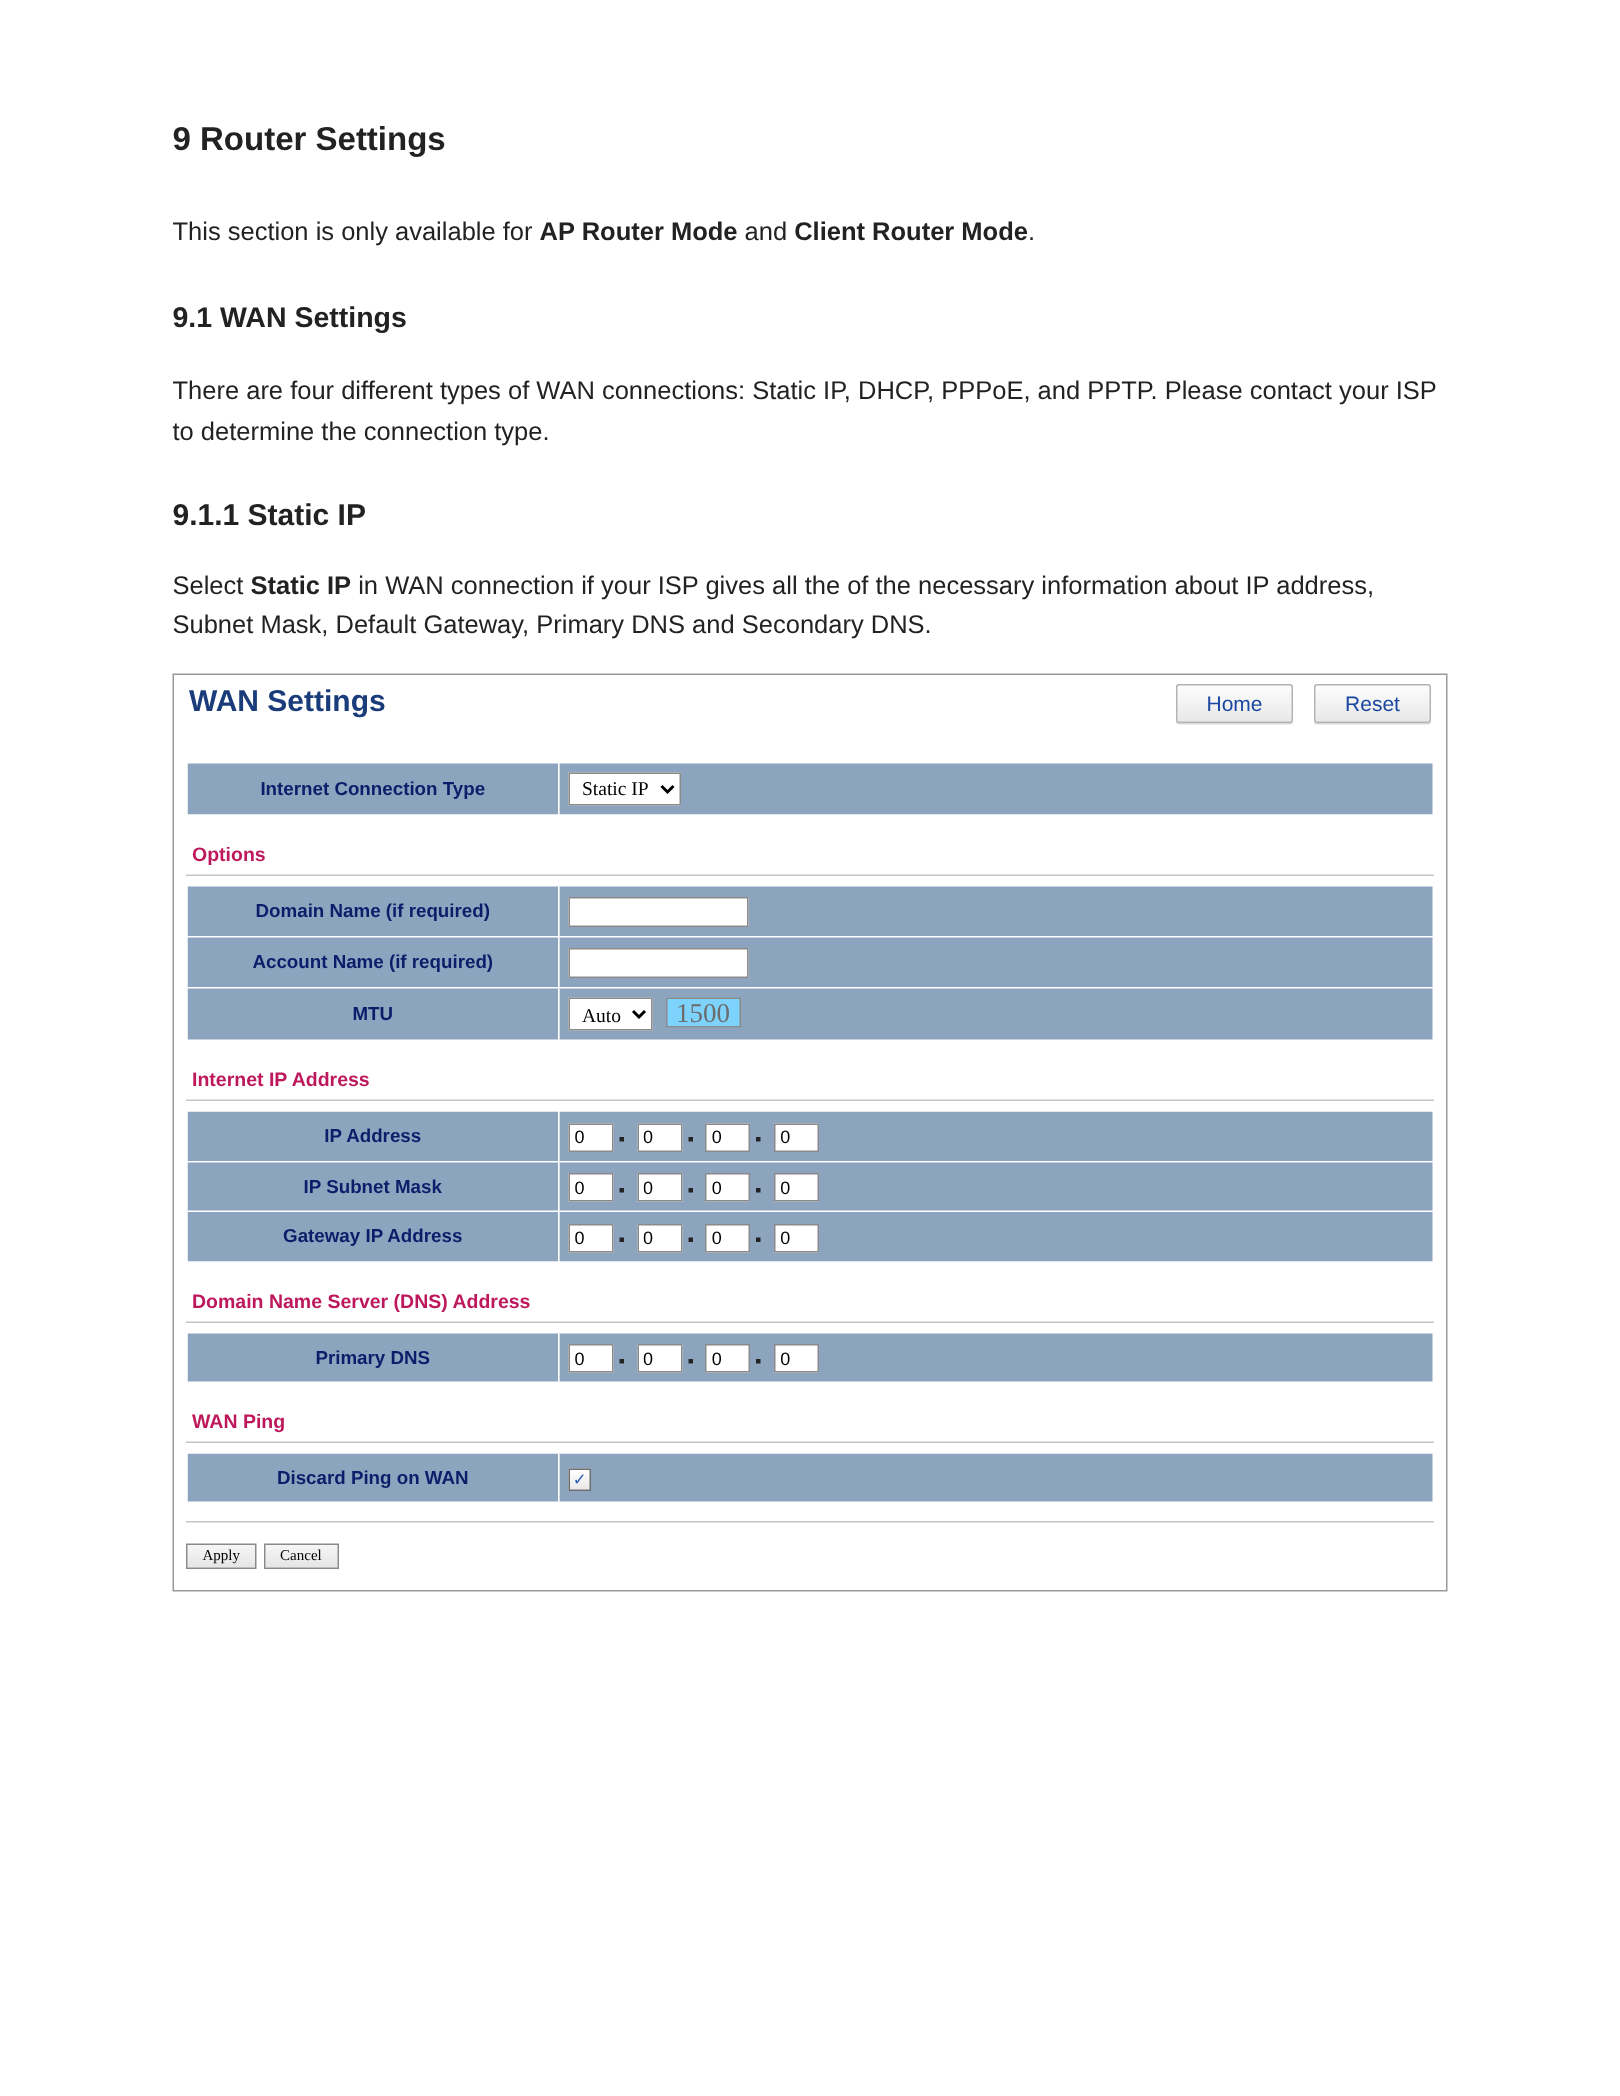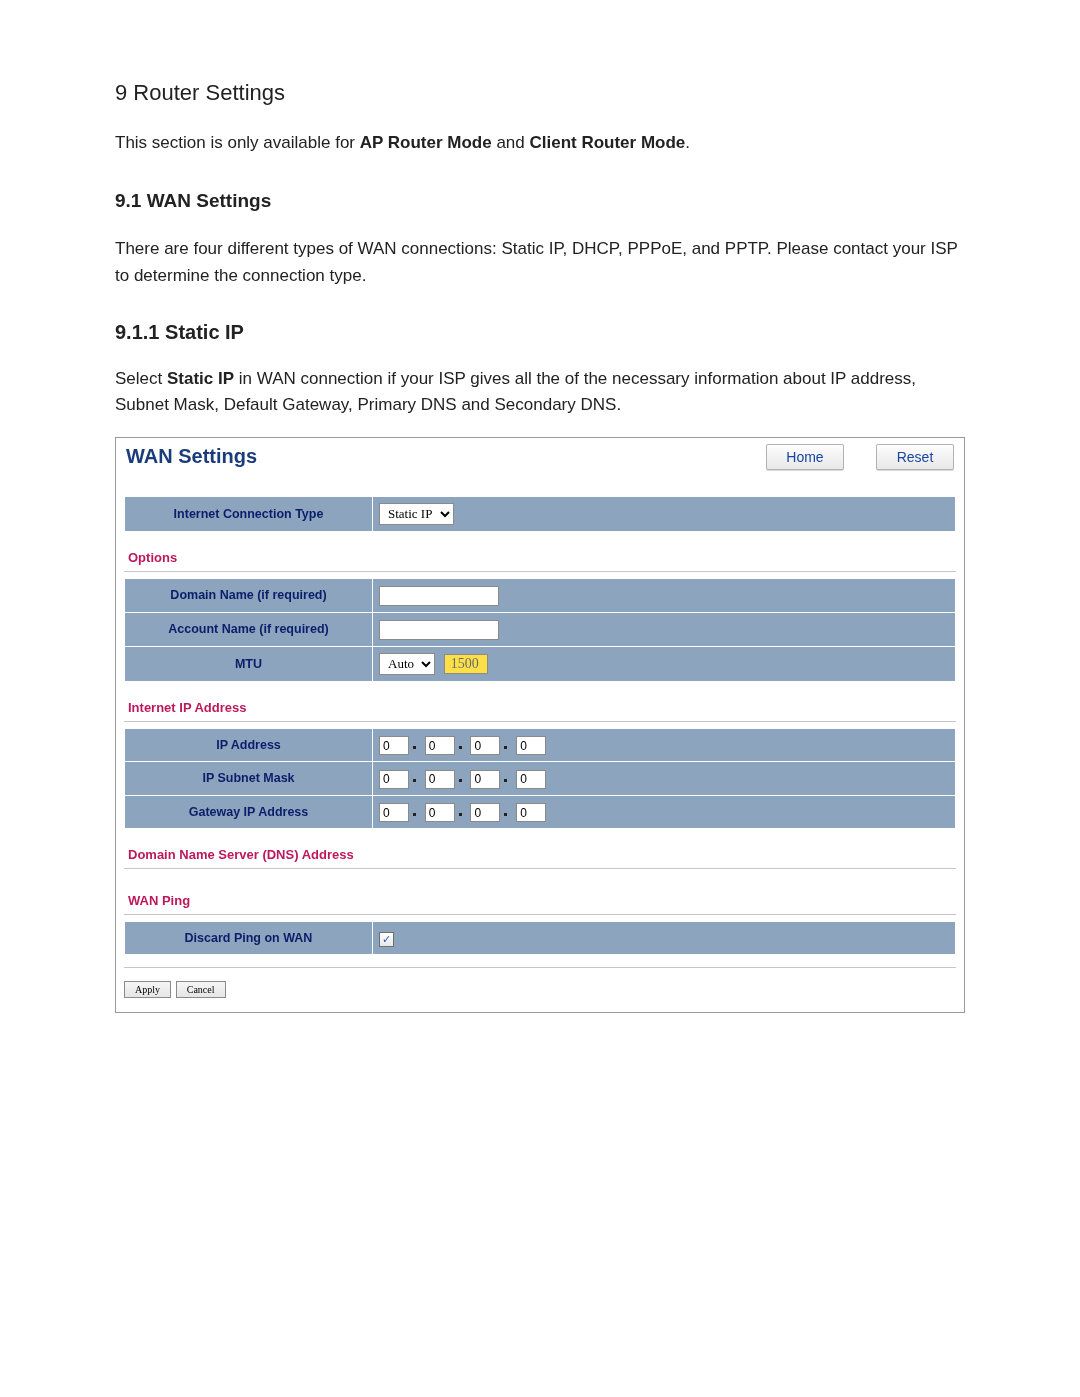--- a/index.html
+++ b/index.html
@@ -6,21 +6,21 @@
   body {
     margin: 0;
     padding: 80px 115px;
     font-family: "Segoe UI", Tahoma, Arial, sans-serif;
     font-size: 17px;
     color: #222;
     background: #fff;
     width: 1080px;
   }
   h1, h2, h3 { margin: 0; color: #222; }
-  h1 { font-size: 22px; font-weight: 400; margin-bottom: 24px; }
+  h1 { font-size: 22px; font-weight: 700; margin-bottom: 36px; }
   h2 { font-size: 19px; font-weight: 700; margin: 34px 0 24px; }
   h3 { font-size: 20px; font-weight: 700; margin: 32px 0 22px; }
   p { margin: 0 0 18px; line-height: 1.55; }
 
   .panel { border: 1px solid #999; }
   .panel-header {
     display: flex; align-items: center; justify-content: space-between;
     padding: 6px 10px 8px;
   }
   .panel-title {
@@ -33,21 +33,21 @@
     text-align: center;
     font-size: 14px;
     color: #1846a0;
     padding: 4px 14px;
     background: linear-gradient(#fdfdfd, #e8e8e8);
     border: 1px solid #b2b2b2;
     border-radius: 2px;
     box-shadow: 0 1px 0 rgba(0,0,0,.15);
     cursor: pointer;
   }
-  .hdr-btns { display: flex; gap: 32px; }
+  .hdr-btns { display: flex; gap: 14px; }
 
   .panel-body { padding: 12px 8px 14px; }
   .section-title {
     font-family: Arial, sans-serif;
     font-size: 13px; font-weight: 700; color: #be185d;
     padding: 18px 4px 6px;
     border-bottom: 1px solid #c6c6c6;
   }
   .tbl { width: 100%; border-collapse: collapse; margin-top: 6px; }
   .tbl td {
@@ -67,24 +67,24 @@
     background: #fff;
     border: 1px solid #8a8a8a;
     height: 20px;
     padding: 1px 4px;
   }
   .ctrl-select { height: 22px; }
   .ctrl-input.wide { width: 120px; }
   .mtu-val {
     display: inline-block;
     border: 1px solid #8a8a8a;
-    background: #fde047;
+    background: #7dd3fc;
     color: #6b6b6b;
     font-family: "Times New Roman", serif;
-    font-size: 14px;
+    font-size: 18px;
     height: 20px;
     line-height: 18px;
     padding: 0 6px;
     min-width: 44px;
     margin-left: 4px;
   }
   .octet {
     width: 30px; text-align: left;
     font-family: Arial, sans-serif; font-size: 12px;
     border: 1px solid #8a8a8a; height: 19px; padding: 1px 3px;
@@ -206,20 +206,29 @@
           <input class="octet" value="0" style=""><span class="dot"></span>
           <input class="octet" value="0" style="">
         </td>
       </tr>
     </tbody>
       </table>
 
     <div class="section-title">Domain Name Server (DNS) Address</div>
     <table class="tbl">
       <tbody>
+          <tr>
+        <td class="label">Primary DNS</td>
+        <td>
+          <input class="octet" value="0" style=""><span class="dot"></span>
+          <input class="octet" value="0" style=""><span class="dot"></span>
+          <input class="octet" value="0" style=""><span class="dot"></span>
+          <input class="octet" value="0" style="">
+        </td>
+      </tr>
     </tbody>
       </table>
 
     <div class="section-title">WAN Ping</div>
     <table class="tbl">
       <tbody>
           <tr>
         <td class="label">Discard Ping on WAN</td>
         <td>
           <span class="chk">✓</span>

